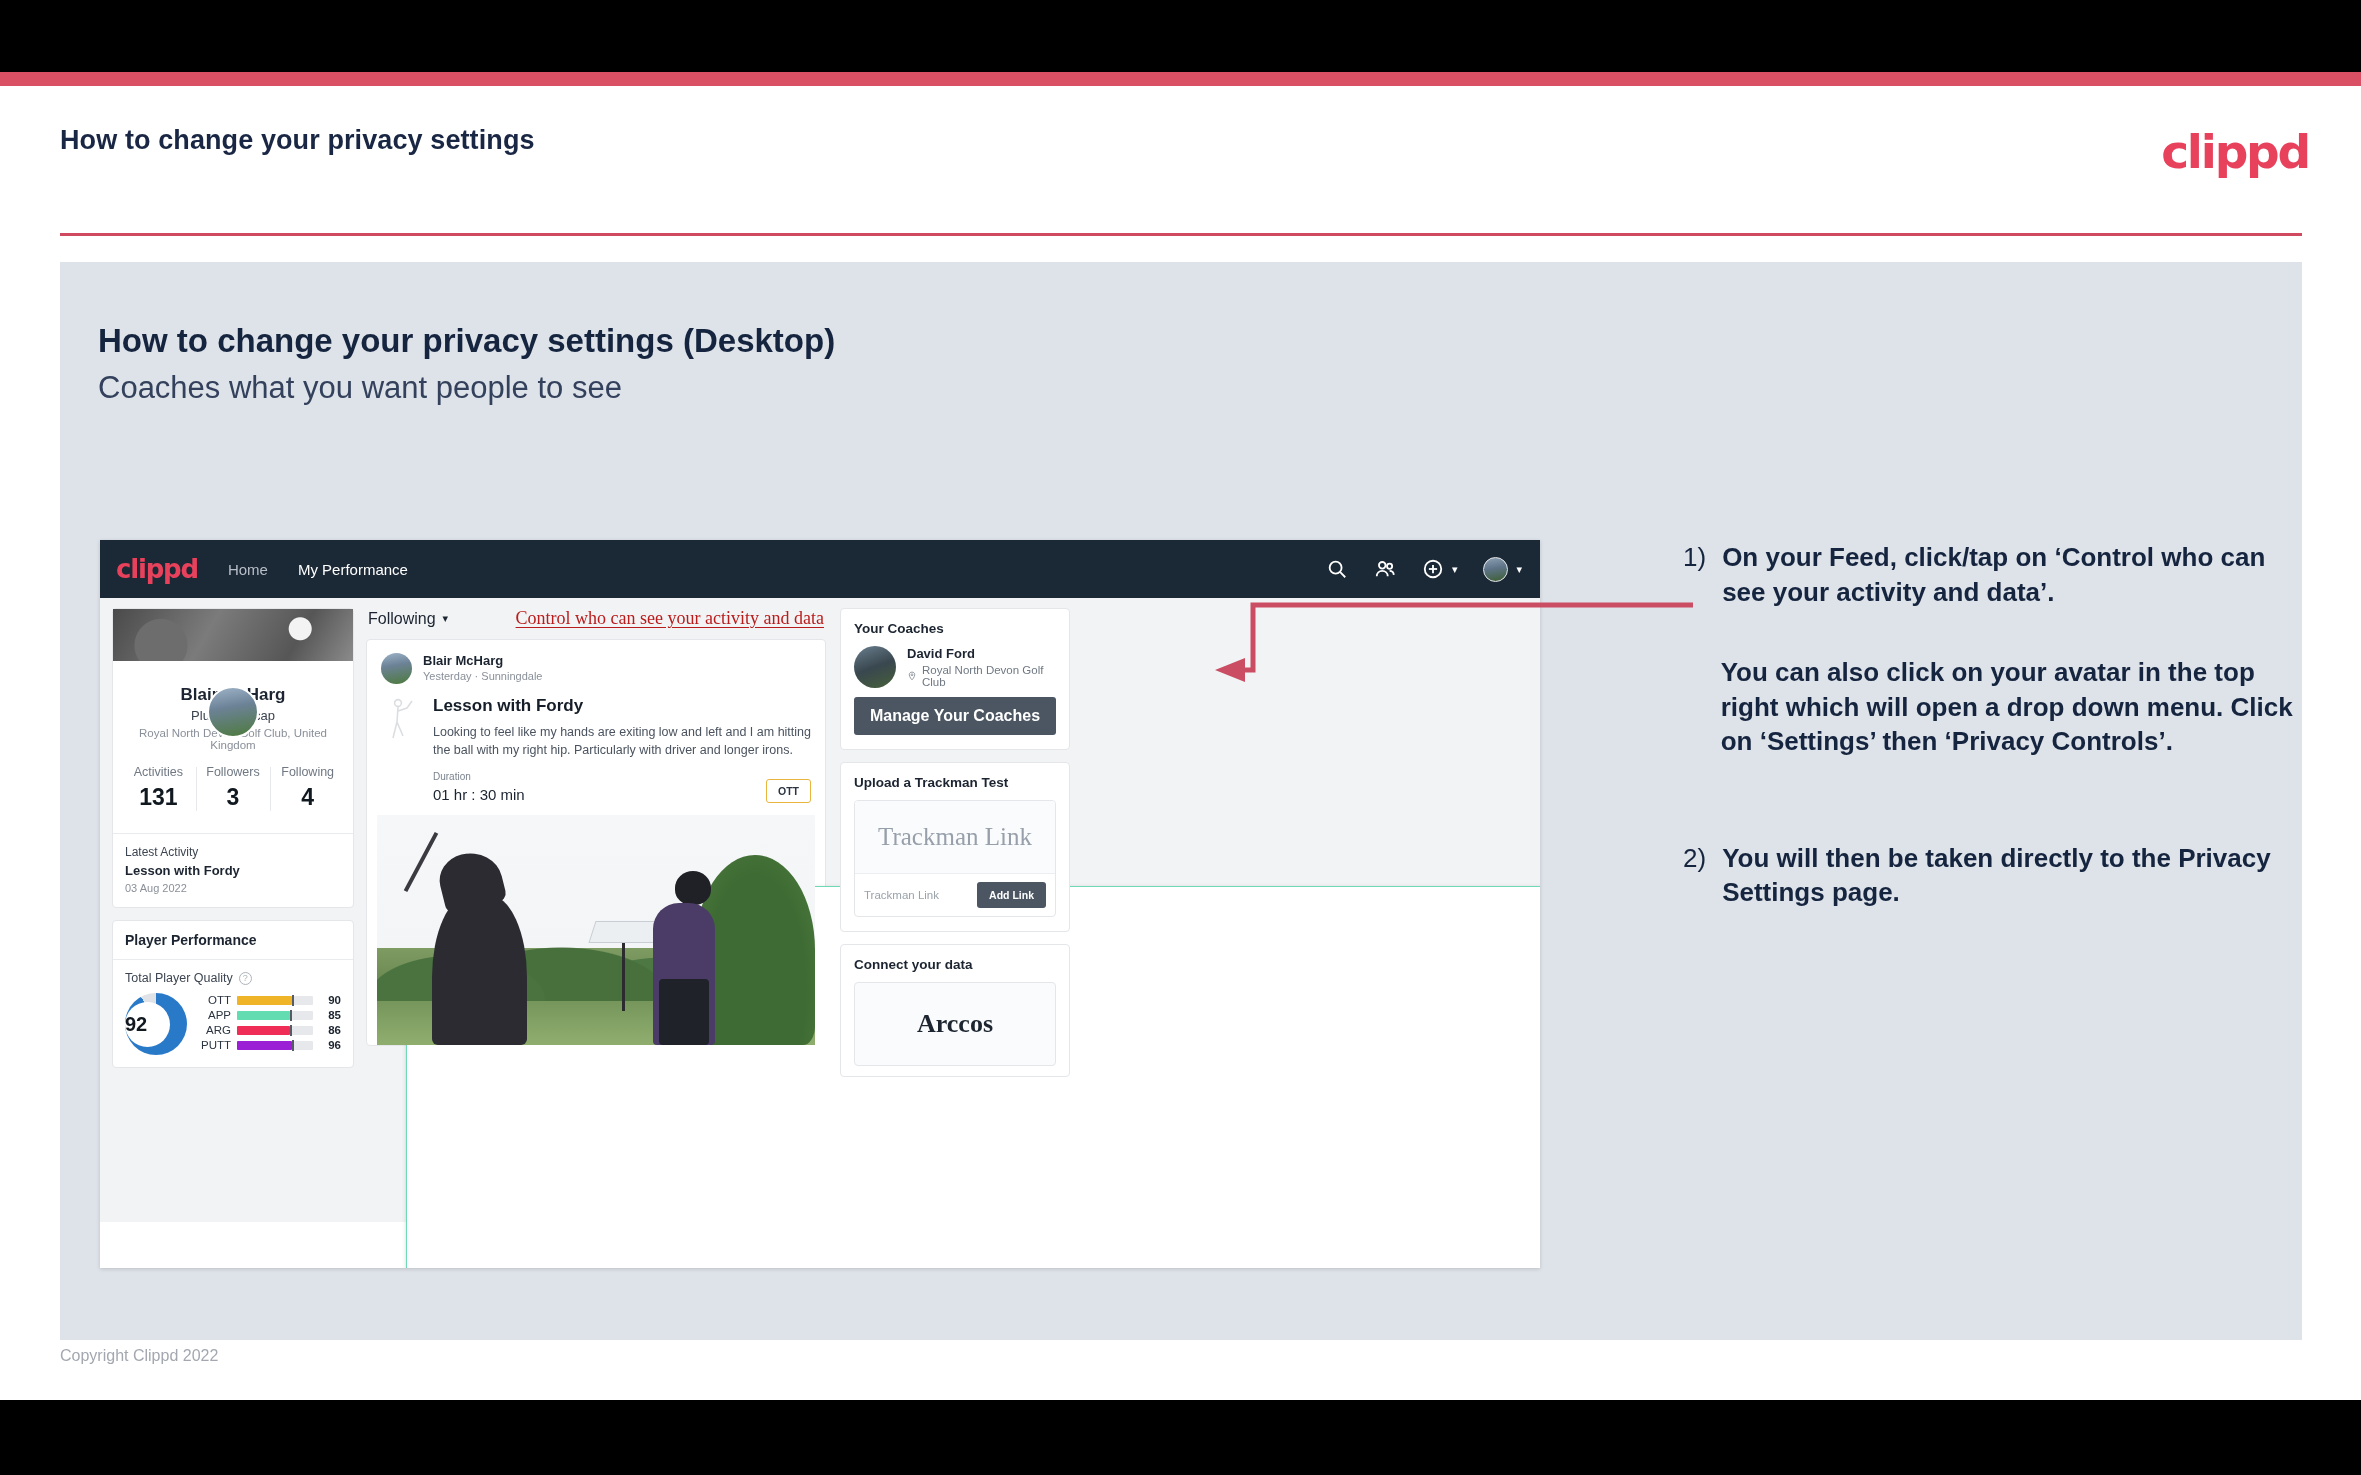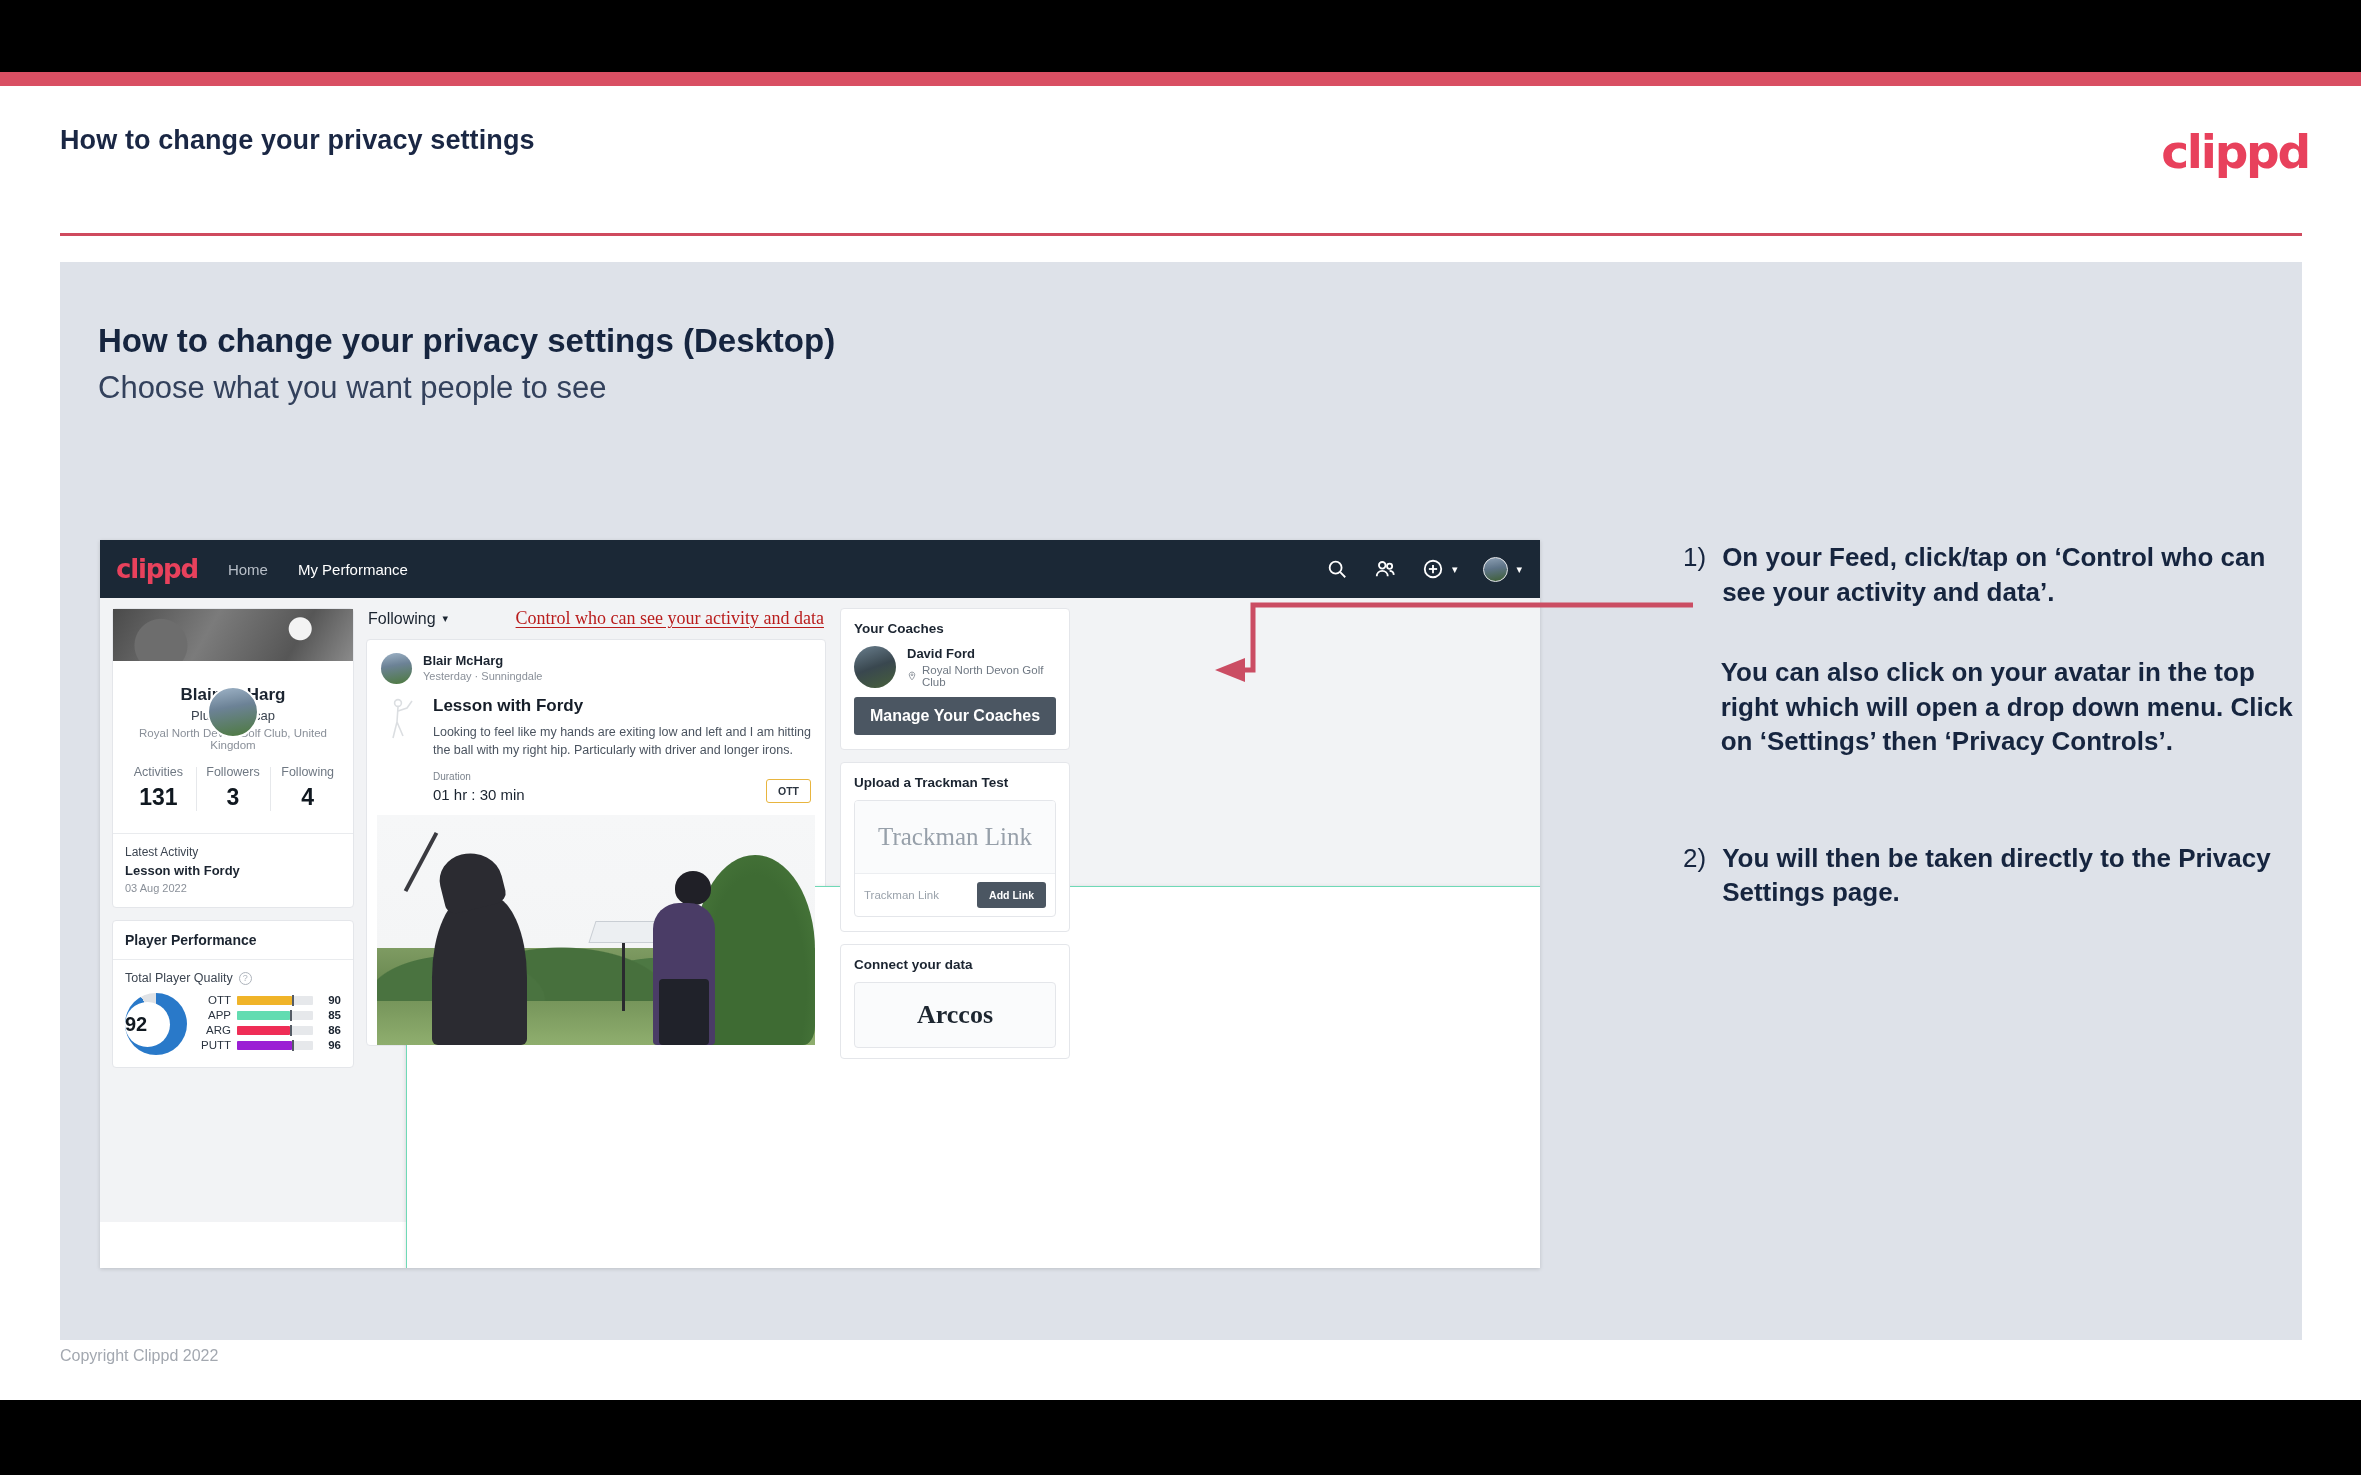--- a/index.html
+++ b/index.html
@@ -206,21 +206,21 @@
   }
   .tm-box { margin:6px 13px 14px; border:1px solid #e4e6ea; border-radius:4px; overflow:hidden; }
   .tm-logo { height:72px; background:#fafbfc; display:flex; align-items:center; justify-content:center;
     font-family:"Liberation Serif", serif; font-size:25px; color:#97a0aa; }
   .tm-input { display:flex; align-items:center; justify-content:space-between;
     border-top:1px solid #eceef1; padding:8px 9px; }
   .tm-ph { font-size:11.5px; color:#9aa2ab; }
   .tm-btn { background:#4b5662; color:#fff; font-size:10.5px; font-weight:700;
     padding:7px 12px; border-radius:3px; border:none; font-family:"Liberation Sans", sans-serif; }
   .arccos-box { margin:6px 13px 0; border:1px solid #e4e6ea; border-radius:4px;
-    height:66px; background:#fafbfc; display:flex; align-items:center; justify-content:center;
+    height:84px; background:#fafbfc; display:flex; align-items:center; justify-content:center;
     font-family:"Liberation Serif", serif; font-size:26px; font-weight:700; color:#1d2630; }
 
   
   .callout { position:absolute; left:0; top:0; width:2361px; height:1475px; pointer-events:none; }
 
   
   .instr { position:absolute; left:1683px; top:540px; width:610px; }
   .step { display:flex; gap:16px; margin-bottom:10px; }
   .step-n { font-size:26px; color:#16253f; flex:0 0 auto; line-height:1.33; }
   .step-t { font-size:26px; color:#16253f; line-height:1.33; }
@@ -238,21 +238,21 @@
 <div class="bar-top-black"></div>
 <div class="bar-top-pink"></div>
 <div class="bar-bottom-black"></div>
 
 <div class="slide-title">How to change your privacy settings</div>
 <div class="logo">clippd</div>
 <div class="header-rule"></div>
 
 <div class="panel">
   <div class="panel-h1">How to change your privacy settings (Desktop)</div>
-  <div class="panel-h2">Choose what you want people to see</div>
+  <div class="panel-h2">Coaches what you want people to see</div>
 
   <div class="app">
 
     <div class="app-nav">
       <div class="nav-logo">clippd</div>
       <div class="nav-link">Home</div>
       <div class="nav-link active">My Performance</div>
       <div class="nav-right">
         <svg class="nav-ic" viewBox="0 0 24 24" fill="none" stroke="#fff" stroke-width="2">
           <circle cx="10.5" cy="10.5" r="6.5"></circle>

